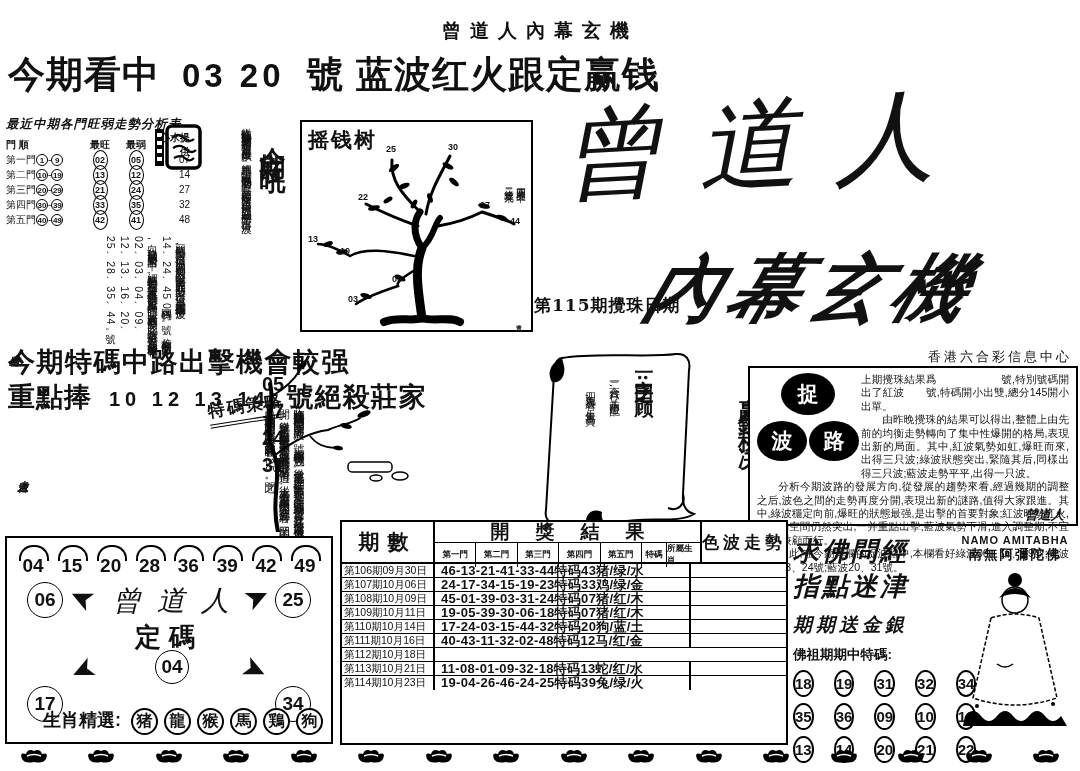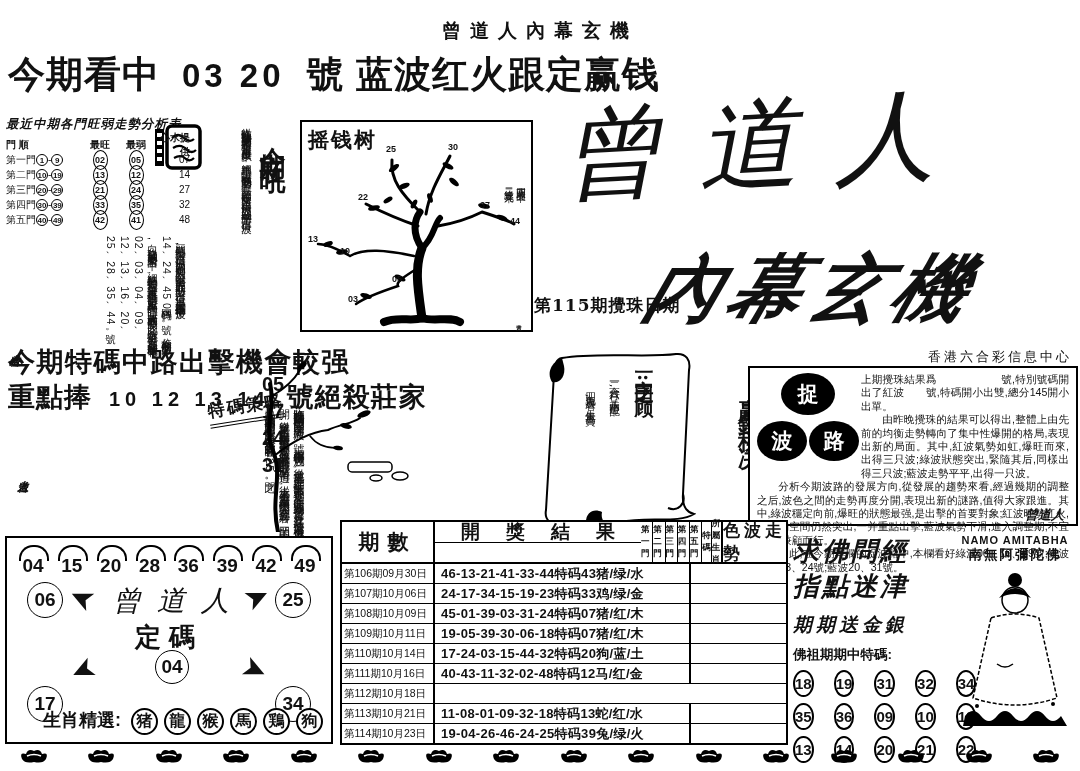--- a/index.html
+++ b/index.html
@@ -75,28 +75,28 @@
   #mg-dingma{position:absolute;top:82px;left:128px;font-size:26px;font-weight:bold;letter-spacing:8px}
   #mg-04{position:absolute;top:112px;left:148px;width:34px;height:34px;font-size:19px}
   #mg-shensuan{position:absolute;top:148px;left:116px;font-size:23px;font-style:italic;letter-spacing:14px;white-space:nowrap}
   #mg-zodiac{position:absolute;bottom:7px;left:36px;display:flex;align-items:flex-start;gap:6px}
   #mg-zlabel{font-size:18px;font-weight:900;margin-right:4px}
   .zc{width:27px;height:27px;font-size:16px;border-width:2px}
   
   #rt{top:520px;left:340px;width:448px;height:225px;border:2.5px solid #000;background:#fff;display:flex;flex-direction:column}
   #rt-head{display:flex;height:42px;border-bottom:2px solid #000}
   #rt-h1{width:93px;border-right:2px solid #000;display:flex;align-items:center;justify-content:center;font-size:21px;font-weight:900;letter-spacing:8px}
-  #rt-h2{width:288px;border-right:2px solid #000;display:flex;}
+  #rt-h2{width:267px;border-right:2px solid #000;display:flex;flex-direction:column}
   #rt-h2t{height:21px;display:flex;align-items:center;justify-content:center;font-size:19px;font-weight:900;letter-spacing:26px;text-indent:26px;border-bottom:1.5px solid #000}
   #rt-sub{display:flex;flex:1}
   #rt-sub span{flex:1.1;border-right:1px solid #000;display:flex;align-items:center;justify-content:center;font-size:8.5px;font-weight:bold}
   #rt-sub span:nth-child(6){flex:.65}
   #rt-sub span:nth-child(7){flex:.9;border-right:none}
   #rt-h3{flex:1;display:flex;align-items:center;justify-content:center;font-size:17px;font-weight:900;letter-spacing:4px}
-  .rt-row{display:flex;height:20px;border-bottom:1.5px solid #000}
+  .rt-row{display:flex;height:14px;border-bottom:1.5px solid #000}
   .rt-row:last-child{border-bottom:none}
   .rt-issue{width:93px;border-right:2px solid #000;display:flex;align-items:center;padding-left:2px;font-size:10.5px}
   .rt-res{width:256px;border-right:2px solid #000;display:flex;align-items:center;padding-left:6px;font-size:13px;font-weight:bold;letter-spacing:.3px;white-space:nowrap}
   .rt-wave{flex:1}
   
   #bd-block{top:534px;left:793px;width:158px}
   .bd-big{font-size:26px;font-weight:900;letter-spacing:3px;font-style:italic;white-space:nowrap}
   #bd-line3{font-size:19px;font-weight:bold;font-style:italic;letter-spacing:4px;margin-top:8px;white-space:nowrap}
   #bd-label{font-size:13.5px;font-weight:bold;margin-top:8px;white-space:nowrap}
   .bd-row{display:flex;gap:20px;margin-top:6px}

